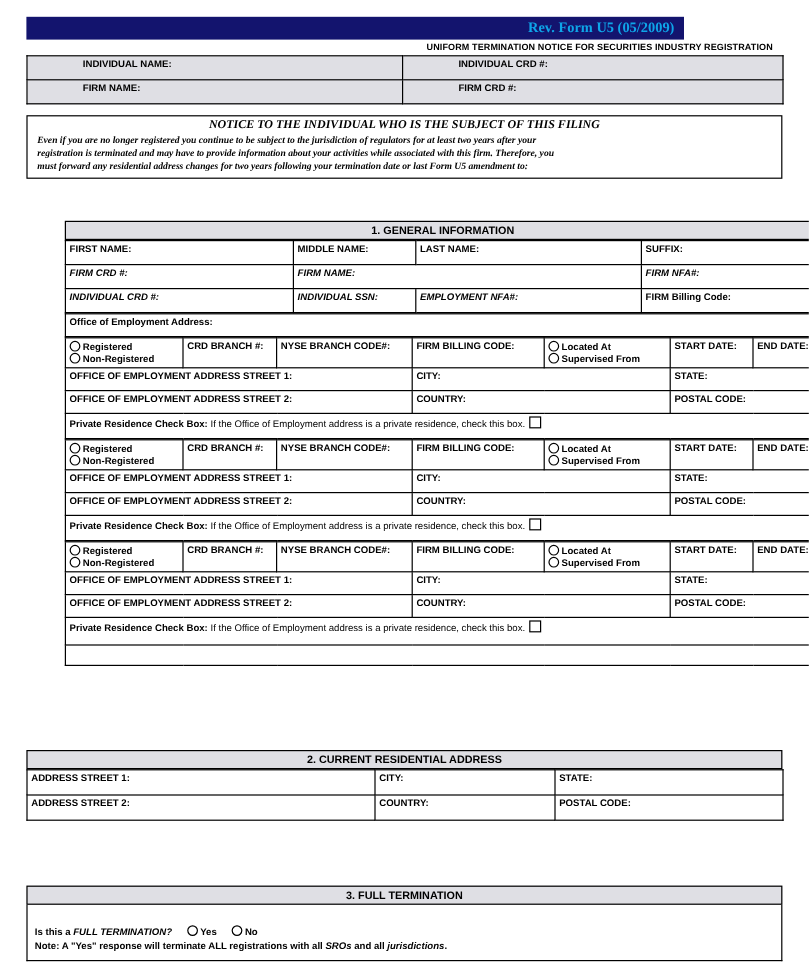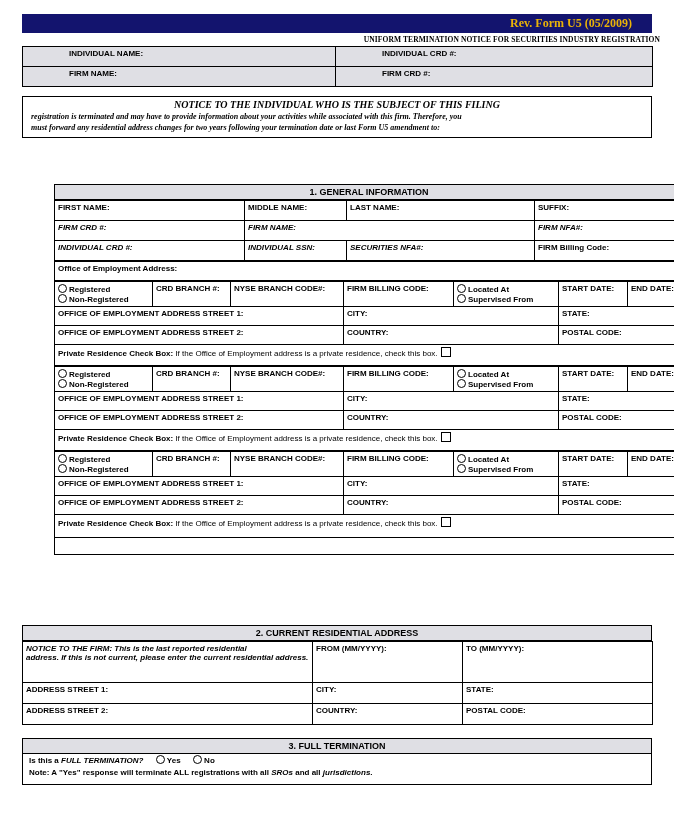--- a/index.html
+++ b/index.html
@@ -21,39 +21,39 @@
     position: relative;
     padding: 0;
     box-sizing: border-box;
   }
 
   
   .titlebar {
     position: absolute;
     left: 22px;
     top: 14px;
-    width: 630px;
+    width: 548px;
     height: 19px;
     background: #13146e;
-    color: #eab308;
+    color: #0ea5e9;
     font-weight: bold;
     font-size: 12px;
     text-align: right;
     line-height: 19px;
-    padding-right: 20px;
+    padding-right: 8px;
     box-sizing: border-box;
     font-family: "Liberation Serif", serif;
   }
   .subtitle {
     position: absolute;
-    left: 22px;
+    left: 6px;
     top: 35px;
     width: 638px;
     text-align: right;
-    font-family: Liberation Serif, serif;
+    font-family: Liberation Sans, sans-serif;
     font-weight: bold;
     font-size: 7.5px;
     letter-spacing: .1px;
   }
 
   
   .tbl {
     border-collapse: collapse;
     table-layout: fixed;
   }
@@ -145,21 +145,21 @@
   .priv {
     font-weight: bold;
     font-size: 8px;
   }
   .priv .norm { font-weight: normal; }
 
   .sec3-body {
     border: 1px solid #000;
     border-top: none;
     box-sizing: border-box;
-    padding: 1px 6px 7px 6px;
+    padding: 17px 6px 7px 6px;
     font-size: 8px;
     font-weight: bold;
   }
   .sec3-body .l2 { margin-top: 3px; }
   .nowrap { white-space: nowrap; }
 </style>
 </head>
 <body>
 
 <div class="page">
@@ -180,20 +180,21 @@
       <tr>
         <td class="shade"><span>FIRM NAME:</span></td>
         <td class="shade"><span>FIRM CRD #:</span></td>
       </tr>
     </tbody>
   </table>
 
   <div class="noticebox">
     <div class="notice-title">NOTICE TO THE INDIVIDUAL WHO IS THE SUBJECT OF THIS FILING</div>
     <div class="notice-body">
+      <div>Even if you are no longer registered you continue to be subject to the jurisdiction of regulators for at least two years after your</div>
       <div>registration is terminated and may have to provide information about your activities while associated with this firm. Therefore, you</div>
       <div>must forward any residential address changes for two years following your termination date or last Form U5 amendment to:</div>
     </div>
   </div>
 
   <div class="sec1">
     <div class="sec-hdr">1. GENERAL INFORMATION</div>
 
     <table class="tbl gi">
       <colgroup>
@@ -210,21 +211,21 @@
           <td class="white"><span>SUFFIX:</span></td>
         </tr>
         <tr>
           <td class="white ital"><span>FIRM CRD #:</span></td>
           <td class="white ital" colspan="2"><span>FIRM NAME:</span></td>
           <td class="white ital"><span>FIRM  NFA#:</span></td>
         </tr>
         <tr>
           <td class="white ital"><span>INDIVIDUAL CRD #:</span></td>
           <td class="white ital"><span>INDIVIDUAL SSN:</span></td>
-          <td class="white ital"><span>SECURITIES NFA#:</span></td>
+          <td class="white ital"><span>EMPLOYMENT NFA#:</span></td>
           <td class="white"><span>FIRM Billing Code:</span></td>
         </tr>
       </tbody>
     </table>
 
     <table class="tbl officetbl">
       <tbody>
           <tr>
         <td class="white"><span>Office of Employment Address:</span></td>
       </tr>
@@ -372,28 +373,20 @@
 
   <div class="sec2">
     <div class="sec-hdr">2. CURRENT RESIDENTIAL ADDRESS</div>
     <table class="tbl" style="width:630px">
       <colgroup>
           <col style="width:290px">
           <col style="width:150px">
           <col style="width:190px">
         </colgroup>
       <tbody>
-        <tr>
-          <td class="white ital" rowspan="1" style="height:36px">
-            <div>NOTICE TO THE FIRM: This is the last reported residential</div>
-            <div>address. If this is not current, please enter the current residential address.</div>
-          </td>
-          <td class="white"><span>FROM (MM/YYYY):</span></td>
-          <td class="white"><span>TO (MM/YYYY):</span></td>
-        </tr>
         <tr>
           <td class="white" style="height:16px"><span>ADDRESS STREET 1:</span></td>
           <td class="white"><span>CITY:</span></td>
           <td class="white"><span>STATE:</span></td>
         </tr>
         <tr>
           <td class="white" style="height:16px"><span>ADDRESS STREET 2:</span></td>
           <td class="white"><span>COUNTRY:</span></td>
           <td class="white"><span>POSTAL CODE:</span></td>
         </tr>

